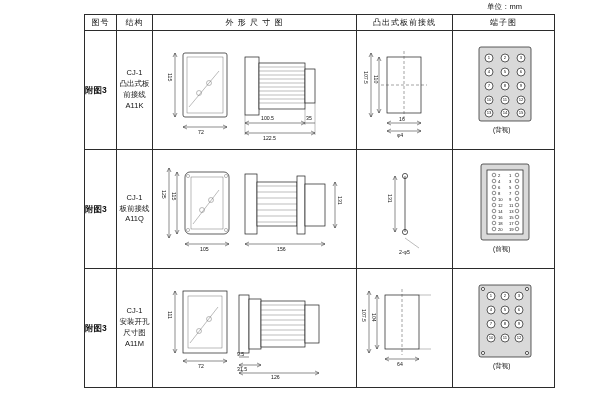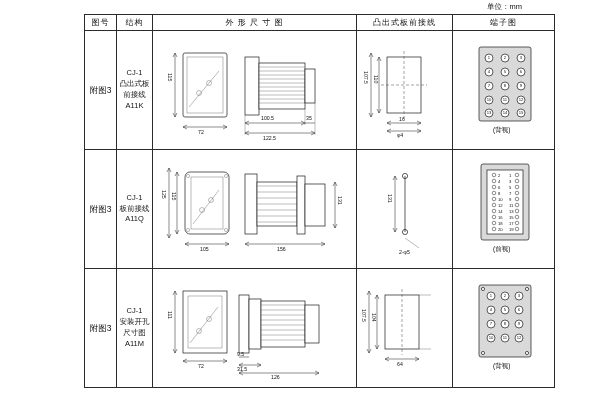--- a/index.html
+++ b/index.html
@@ -4,21 +4,21 @@
 <style>
   html,body{margin:0;padding:0;background:#fff;}
   body{width:600px;height:400px;font-family:"Liberation Sans",sans-serif;color:#111;overflow:hidden;}
   .page{position:relative;width:536px;height:400px;}
   .unit{position:absolute;right:14px;top:2px;font-size:7.5px;color:#111;}
   table.main{position:absolute;left:84px;top:14px;border-collapse:collapse;width:470px;height:372px;table-layout:fixed;}
   table.main th,table.main td{border:1px solid #2b2b2b;padding:0;margin:0;vertical-align:middle;}
   table.main th{font-weight:normal;font-size:8px;height:15px;letter-spacing:1px;}
   .col1{width:32px;} .col2{width:36px;} .col3{width:204px;} .col4{width:96px;} .col5{width:102px;}
   .rowcell{position:relative;height:118px;}
-  .idcell{text-align:center;font-size:8.5px;line-height:1.5;}
+  .idcell{text-align:left;font-size:8.5px;line-height:1.5;font-weight:bold;}
   .structcell{text-align:center;font-size:7.5px;line-height:1.45;}
   .structcell .code{font-size:7.5px;text-align:center;}
   .draw{position:relative;width:100%;height:100%;overflow:hidden;}
   .lbl{position:absolute;font-size:5.2px;color:#111;white-space:nowrap;}
   .lbl.v{writing-mode:vertical-rl;text-orientation:mixed;}
   .cap{position:absolute;font-size:6.5px;color:#111;white-space:nowrap;}
   svg{position:absolute;left:0;top:0;}
   .st{fill:none;stroke:#1a1a1a;stroke-width:0.7;}
   .st2{fill:none;stroke:#1a1a1a;stroke-width:0.5;}
   .thin{fill:none;stroke:#555;stroke-width:0.4;}

